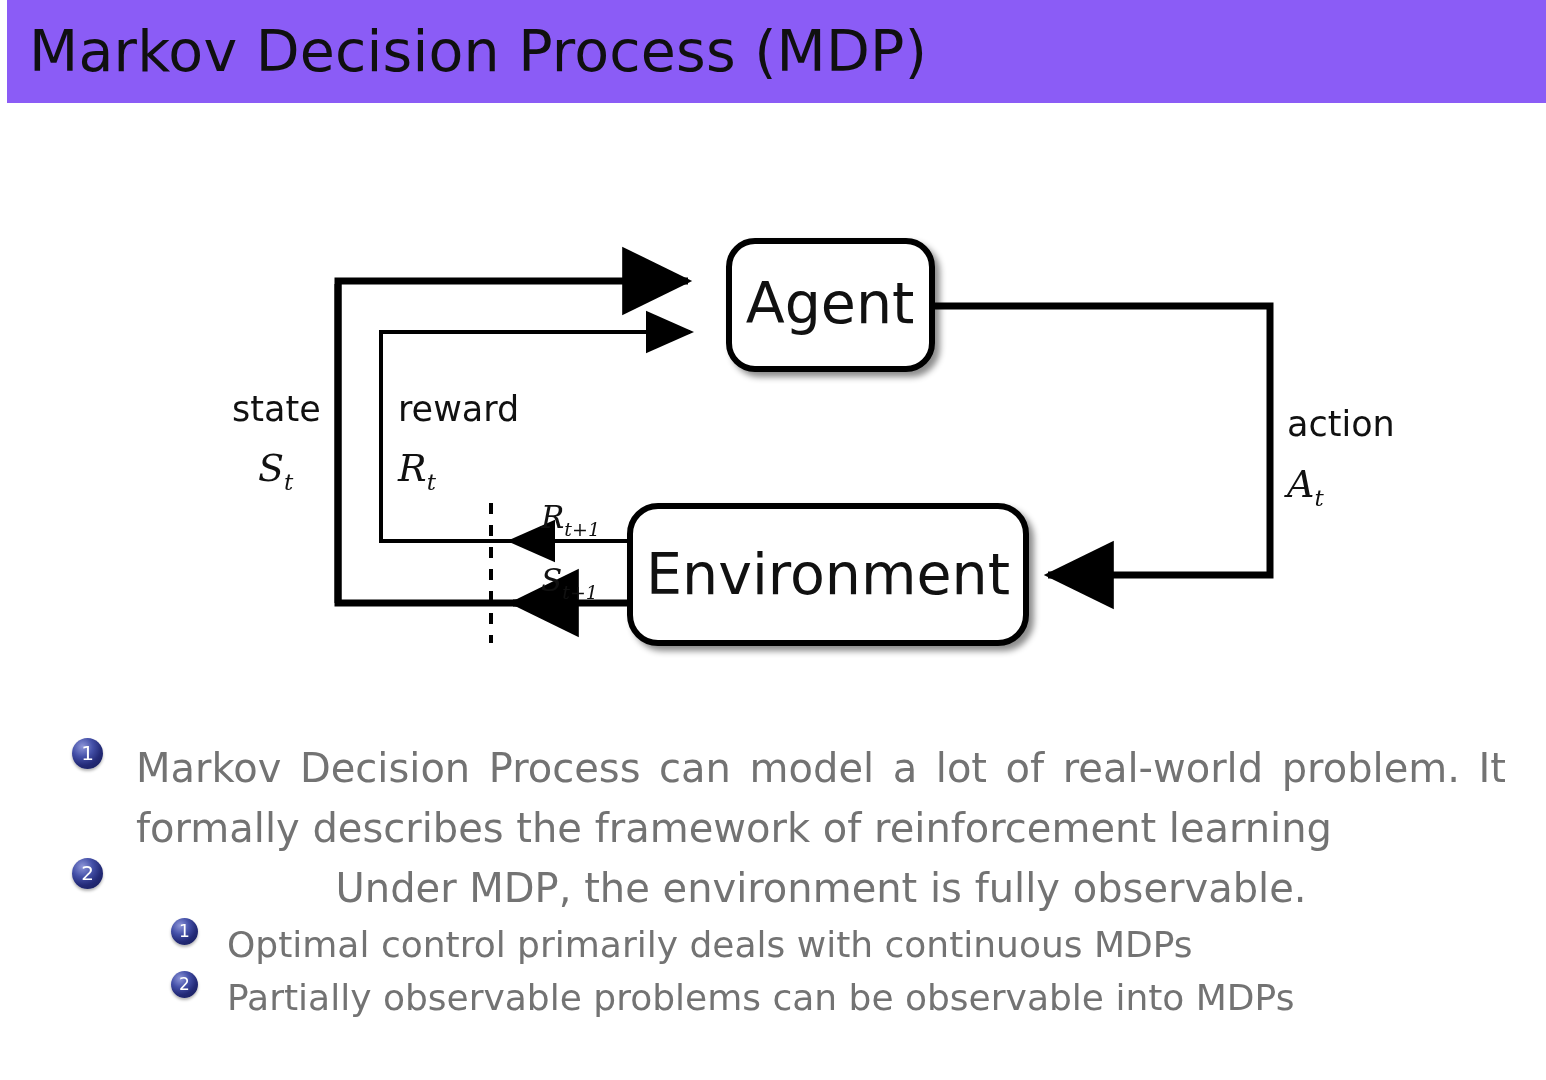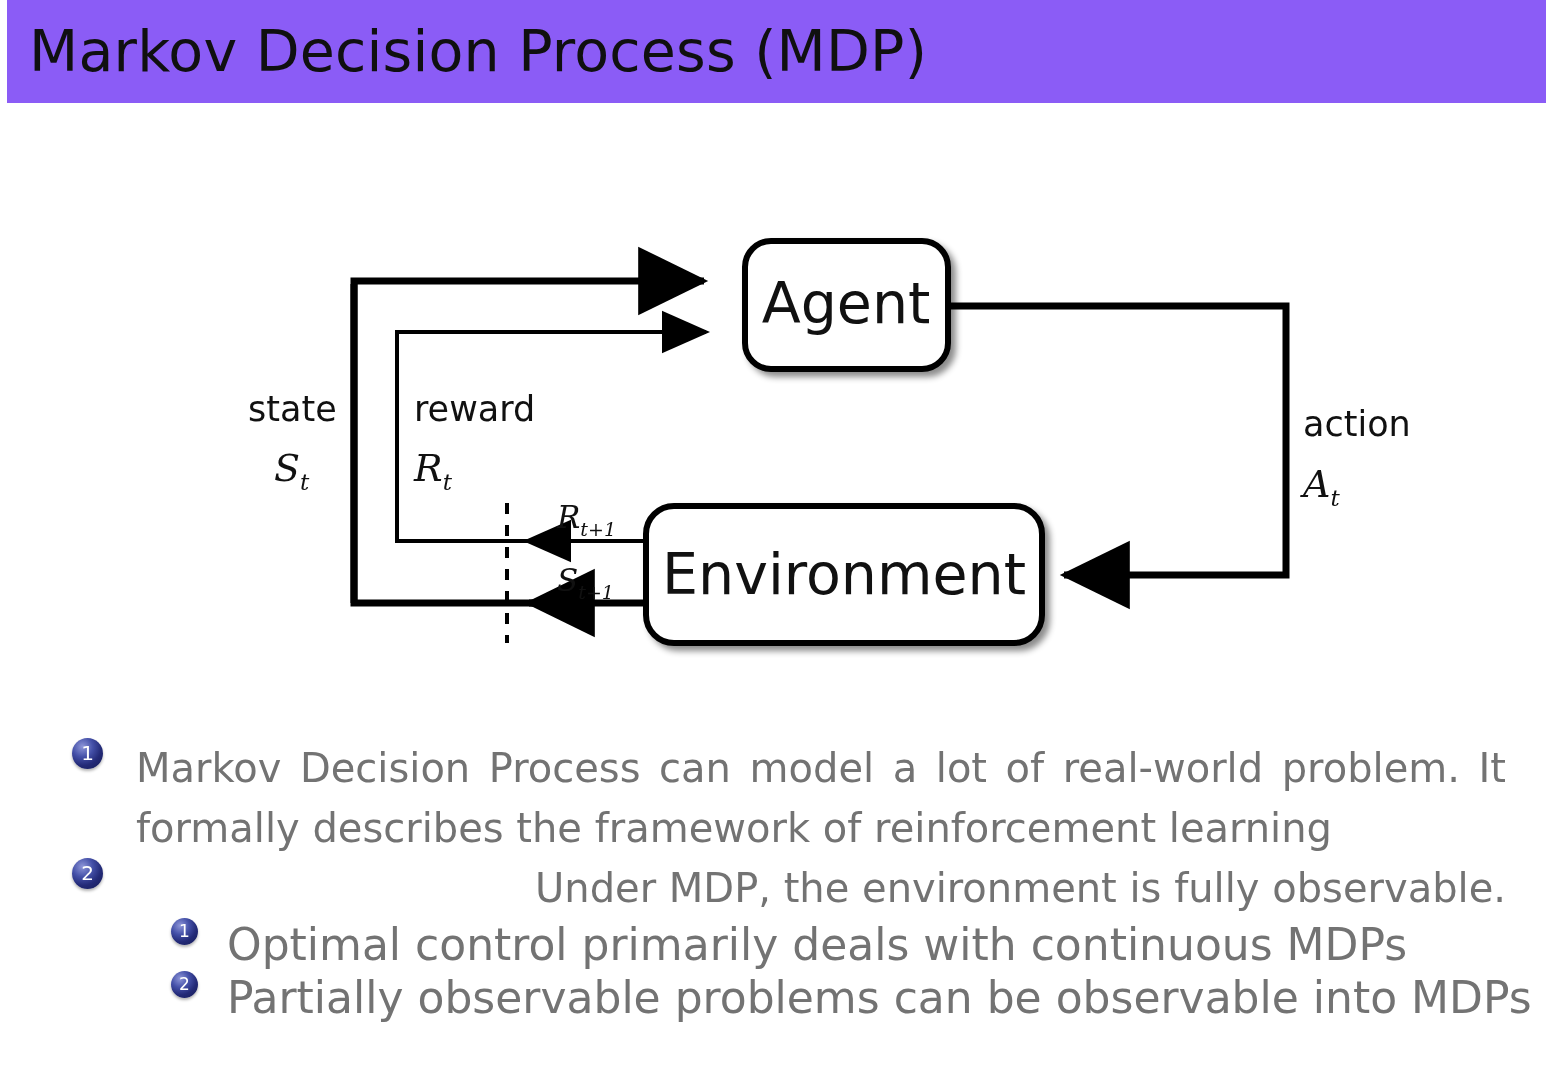--- a/index.html
+++ b/index.html
@@ -48,21 +48,20 @@
     line-height: 78px;
   }
 
   
   #diagram {
     position: absolute;
     left: 0;
     top: 103px;
     width: 1242px;
     height: 600px;
-    padding-left: 16px;
   }
   #diagram svg {
     display: block;
   }
   .node-label {
     font-family: "DejaVu Sans", sans-serif;
     font-size: 57px;
     fill: #111111;
   }
   .side-label {
@@ -136,25 +135,25 @@
     color: #737373;
   }
   .lvl1 .bullet-text {
     margin-left: 136px;
     margin-right: 40px;
     font-size: 40px;
     line-height: 60px;
     text-align: justify;
   }
   .lvl1 .bullet-text.nojustify {
-    text-align: right;
+    text-align: center;
   }
   .lvl2 .bullet-text {
     margin-left: 227px;
-    font-size: 44px;
+    font-size: 36px;
     line-height: 53px;
     text-align: left;
   }
   .lvl1 { margin-bottom: 0px; }
   .lvl2 { margin-bottom: 0px; }
 </style>
 </head>
 <body>
 
 <div id="header-bar">

